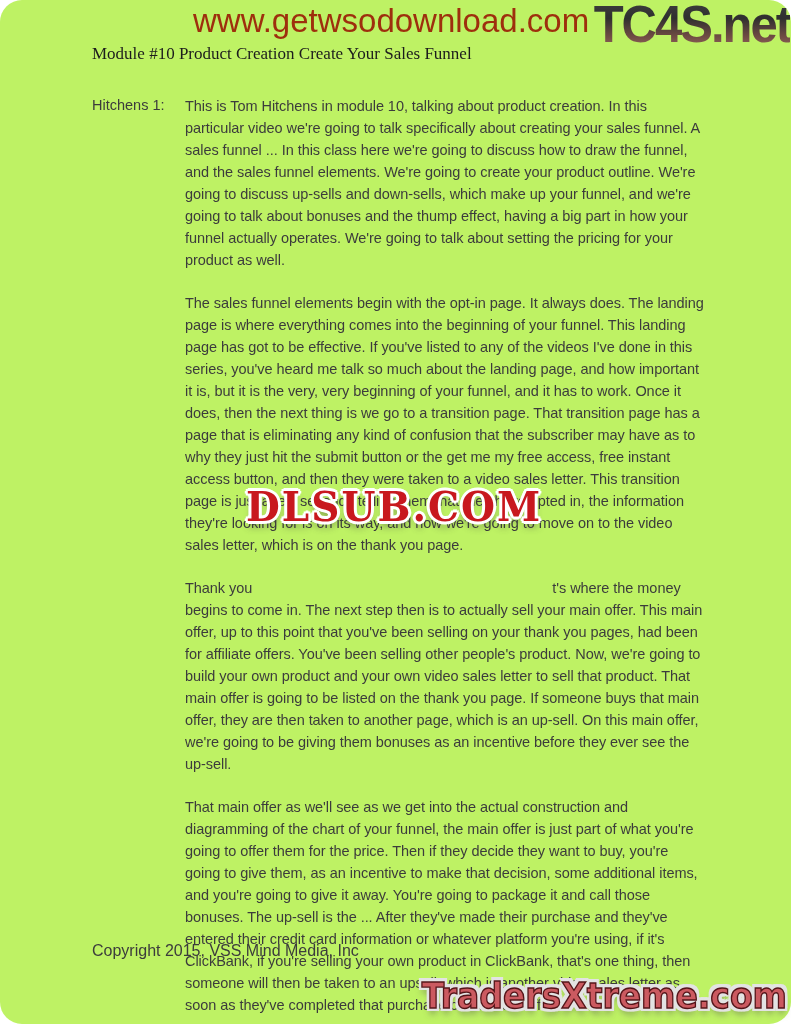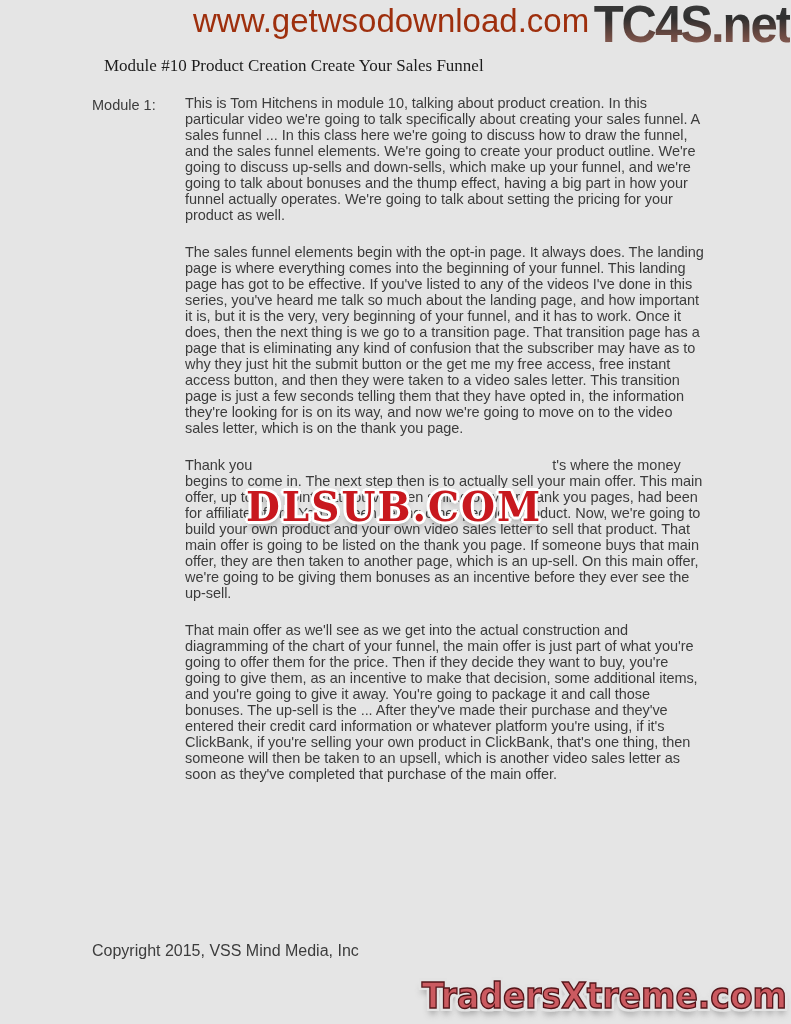--- a/index.html
+++ b/index.html
@@ -1,59 +1,59 @@
 <!DOCTYPE html>
 <html><head>
 <meta charset="utf-8">
 <style>
   html,body{margin:0;padding:0;}
   body{
     width:791px;height:1024px;position:relative;overflow:hidden;
     background:#ffffff;
     font-family:"Liberation Sans", sans-serif;
   }
-  .page{position:absolute;inset:0;background:#e5e5e5;}
+  .page{position:absolute;inset:0;background:#bef264;border-radius:22px;}
 
   
   .header-url{
     position:absolute;top:2px;left:193px;
     font-family:"Liberation Sans", sans-serif;
     font-size:33px;font-weight:400;color:#9e2f0d;
     letter-spacing:0px;white-space:nowrap;
   }
   
   .tc4s{
     position:absolute;top:-2px;right:1px;
     font-family:"Liberation Sans", sans-serif;
     font-weight:900;font-size:49px;line-height:1.05;
     letter-spacing:-2px;white-space:nowrap;
     background:linear-gradient(180deg,#404040 0%,#2f2f2f 38%,#6e4b43 72%,#9a6b60 100%);
     -webkit-background-clip:text;background-clip:text;color:transparent;
     transform:scaleY(1.04);transform-origin:top right;
   }
 
   .doc-title{
-    position:absolute;top:44px;left:92px;margin:12px;
+    position:absolute;top:44px;left:92px;margin:0;
     font-family:"Liberation Serif", serif;
     font-size:17px;font-weight:400;color:#1c1c1c;white-space:nowrap;
   }
 
   .transcript{
     position:absolute;top:95px;left:92px;width:612px;
     display:flex;align-items:flex-start;
     color:#3c3c3c;
   }
   .speaker{
     flex:0 0 93px;
     font-size:14.5px;line-height:20px;
   }
   .paras{flex:1 1 auto;min-width:0;}
   .paras p{
     margin:0 0 21px 0;
-    font-size:14.5px;line-height:16px;
+    font-size:14.5px;line-height:22px;
     letter-spacing:-0.05px;
   }
   .wm-gap{display:inline-block;width:296px;height:1px;}
 
   
   .dlsub{
     position:absolute;top:487px;left:246px;
     font-family:"DejaVu Serif", serif;
     font-weight:700;font-size:39px;line-height:1;
     letter-spacing:2px;white-space:nowrap;
@@ -90,21 +90,21 @@
 
 <div class="page">
 
   <div class="header-url">www.getwsodownload.com</div>
 
   <div class="tc4s">TC4S.net</div>
 
   <h1 class="doc-title">Module #10 Product Creation Create Your Sales Funnel</h1>
 
   <div class="transcript">
-    <div class="speaker">Module 1:</div>
+    <div class="speaker">Hitchens 1:</div>
     <div class="paras">
       <p>This is Tom Hitchens in module 10, talking about product creation. In this particular video we're going to talk specifically about creating your sales funnel. A sales funnel ... In this class here we're going to discuss how to draw the funnel, and the sales funnel elements. We're going to create your product outline. We're going to discuss up-sells and down-sells, which make up your funnel, and we're going to talk about bonuses and the thump effect, having a big part in how your funnel actually operates. We're going to talk about setting the pricing for your product as well.</p>
       <p>The sales funnel elements begin with the opt-in page. It always does. The landing page is where everything comes into the beginning of your funnel. This landing page has got to be effective. If you've listed to any of the videos I've done in this series, you've heard me talk so much about the landing page, and how important it is, but it is the very, very beginning of your funnel, and it has to work. Once it does, then the next thing is we go to a transition page. That transition page has a page that is eliminating any kind of confusion that the subscriber may have as to why they just hit the submit button or the get me my free access, free instant access button, and then they were taken to a video sales letter. This transition page is just a few seconds telling them that they have opted in, the information they're looking for is on its way, and now we're going to move on to the video sales letter, which is on the thank you page.</p>
       <p><span>Thank you </span><span class="wm-gap"></span><span>t's where the money begins to come in. The next step then is to actually sell your main offer. This main offer, up to this point that you've been selling on your thank you pages, had been for affiliate offers. You've been selling other people's product. Now, we're going to build your own product and your own video sales letter to sell that product. That main offer is going to be listed on the thank you page. If someone buys that main offer, they are then taken to another page, which is an up-sell. On this main offer, we're going to be giving them bonuses as an incentive before they ever see the up-sell.</span></p>
       <p>That main offer as we'll see as we get into the actual construction and diagramming of the chart of your funnel, the main offer is just part of what you're going to offer them for the price. Then if they decide they want to buy, you're going to give them, as an incentive to make that decision, some additional items, and you're going to give it away. You're going to package it and call those bonuses. The up-sell is the ... After they've made their purchase and they've entered their credit card information or whatever platform you're using, if it's ClickBank, if you're selling your own product in ClickBank, that's one thing, then someone will then be taken to an upsell, which is another video sales letter as soon as they've completed that purchase of the main offer.</p>
     </div>
   </div>
 
   <div class="dlsub">DLSUB.COM</div>
 

